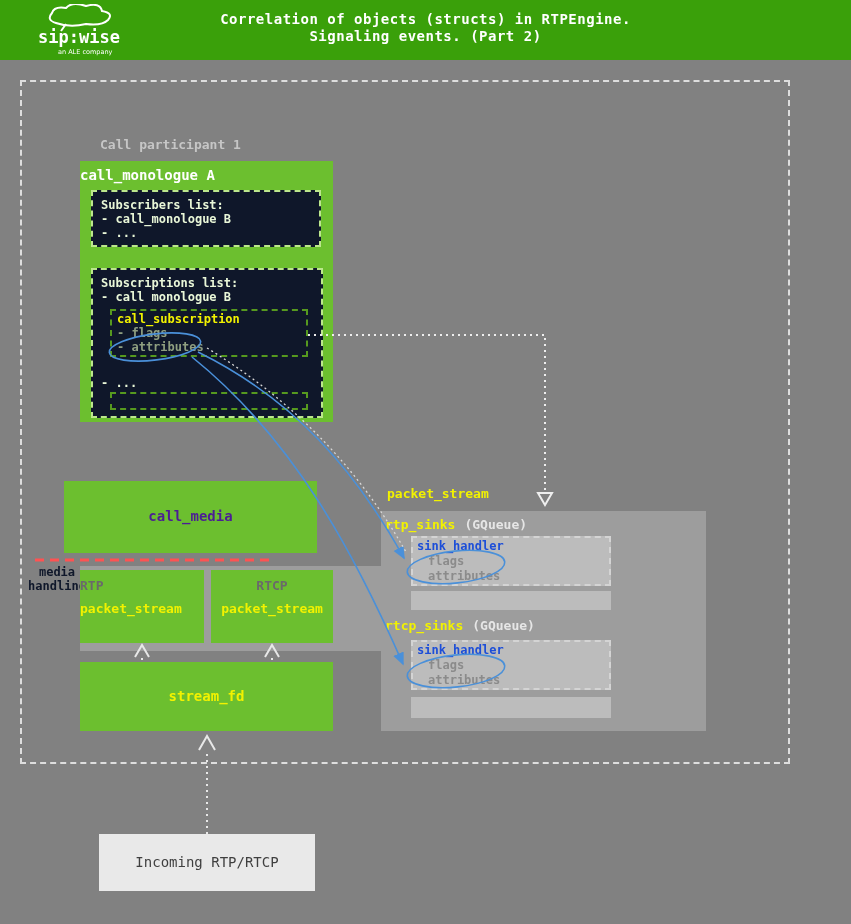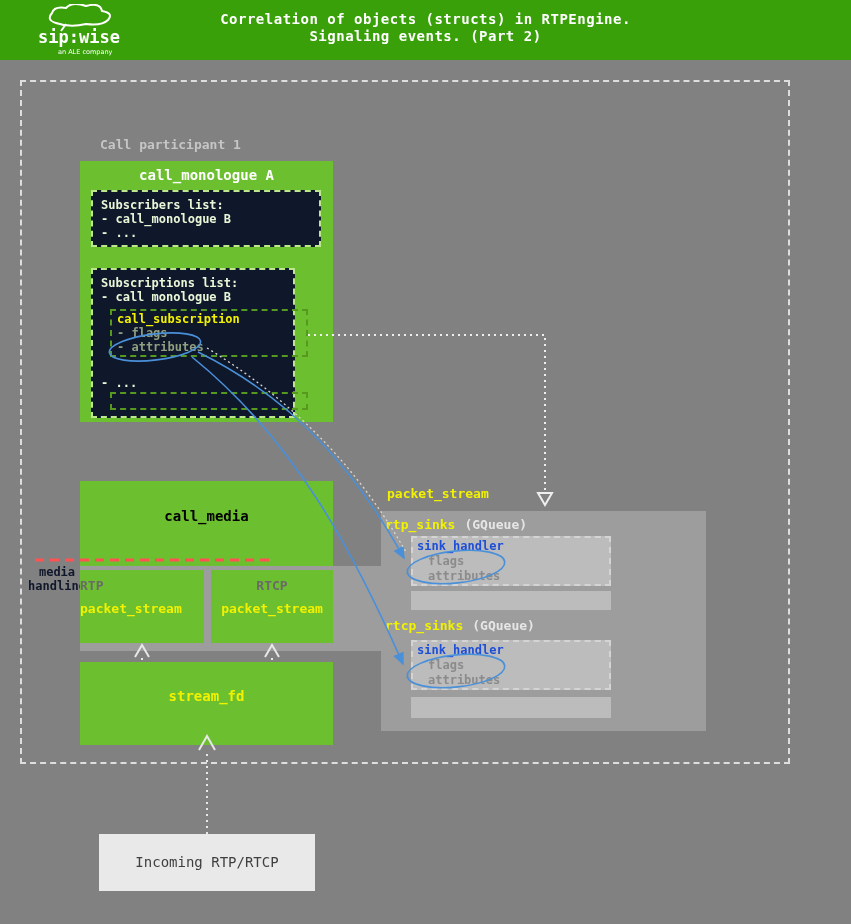--- a/index.html
+++ b/index.html
@@ -10,40 +10,40 @@
   .topbar{left:0;top:0;width:851px;height:60px;background:#3aa00a;}
   .hdr-titles{left:0;top:11px;width:851px;text-align:center;color:#ffffff;
               font-weight:bold;font-size:14px;line-height:17px;letter-spacing:.5px;}
   .logo{left:30px;top:4px;width:100px;height:54px;}
   
   .outer-dashed{left:20px;top:80px;width:766px;height:680px;border:2px dashed #dedede;}
   .participant{left:100px;top:137px;color:#c6c6c6;font-size:13px;font-weight:bold;}
   
   .gbox{background:#6cbf2f;}
   .mono-box{left:80px;top:161px;width:253px;height:261px;}
-  .mono-title{left:0;top:6px;width:100%;text-align:center;color:#ffffff;font-weight:bold;font-size:14px;}
+  .mono-title{left:0;top:6px;width:100%;text-align:left;color:#ffffff;font-weight:bold;font-size:14px;}
   .lgbox{background:#0f172a;border:2px dashed #bce78c;box-sizing:border-box;color:#e9f7d8;
          font-size:12px;font-weight:bold;line-height:14px;padding:6px 8px;}
   .subscribers{left:11px;top:29px;width:230px;height:57px;}
-  .subscriptions{left:11px;top:107px;width:204px;height:150px;padding:6px 8px 0 8px;}
+  .subscriptions{left:11px;top:107px;width:232px;height:150px;padding:6px 8px 0 8px;}
   .subbox{position:absolute;left:17px;top:39px;width:198px;height:48px;
           border:2px dashed #56991f;box-sizing:border-box;}
   .subbox .t{position:absolute;left:5px;top:1px;color:#f2f200;font-weight:bold;font-size:12px;}
   .subbox .i{position:absolute;left:5px;color:#8f9f80;font-size:12px;font-weight:bold;}
   .sub-more{position:absolute;left:8px;top:106px;color:#e9f7d8;font-size:12px;font-weight:bold;}
   .sub-empty{position:absolute;left:17px;top:122px;width:198px;height:18px;
              border:2px dashed #56991f;box-sizing:border-box;}
-  .callmedia{left:80px;top:481px;width:253px;height:85px;text-align:center;line-height:71px;
-             color:#000000;font-weight:bold;font-size:14px;}
+  .callmedia{left:64px;top:481px;width:253px;height:72px;text-align:center;line-height:71px;
+             color:#4c1d95;font-weight:bold;font-size:14px;}
   .panel{left:80px;top:566px;width:301px;height:85px;background:#9d9d9d;}
   .rtpbox{left:80px;top:570px;width:124px;height:73px;text-align:left;}
   .rtcpbox{left:211px;top:570px;width:122px;height:73px;text-align:center;}
   .proto{display:block;margin-top:8px;color:#6a6a6a;font-size:13px;font-weight:bold;}
   .pname{display:block;margin-top:8px;color:#f2f200;font-size:13px;font-weight:bold;}
-  .streamfd{left:80px;top:662px;width:253px;height:83px;text-align:center;line-height:69px;
+  .streamfd{left:80px;top:662px;width:253px;height:69px;text-align:center;line-height:69px;
             color:#f2f200;font-weight:bold;font-size:14px;}
   .mh-label{left:24px;top:565px;width:66px;text-align:center;color:#0f172a;
             font-size:12px;font-weight:bold;line-height:14px;}
   
   .ps-title{left:387px;top:486px;color:#f2f200;font-size:13px;font-weight:bold;}
   .ps-box{left:381px;top:511px;width:325px;height:220px;background:#9d9d9d;}
   .sink-row{position:absolute;left:4px;font-size:13px;font-weight:bold;}
   .sink-row .y{color:#f2f200;}
   .sink-row .w{color:#e6e6e6;margin-left:9px;}
   .sinkbox{position:absolute;left:30px;width:200px;height:50px;background:#bcbcbc;

